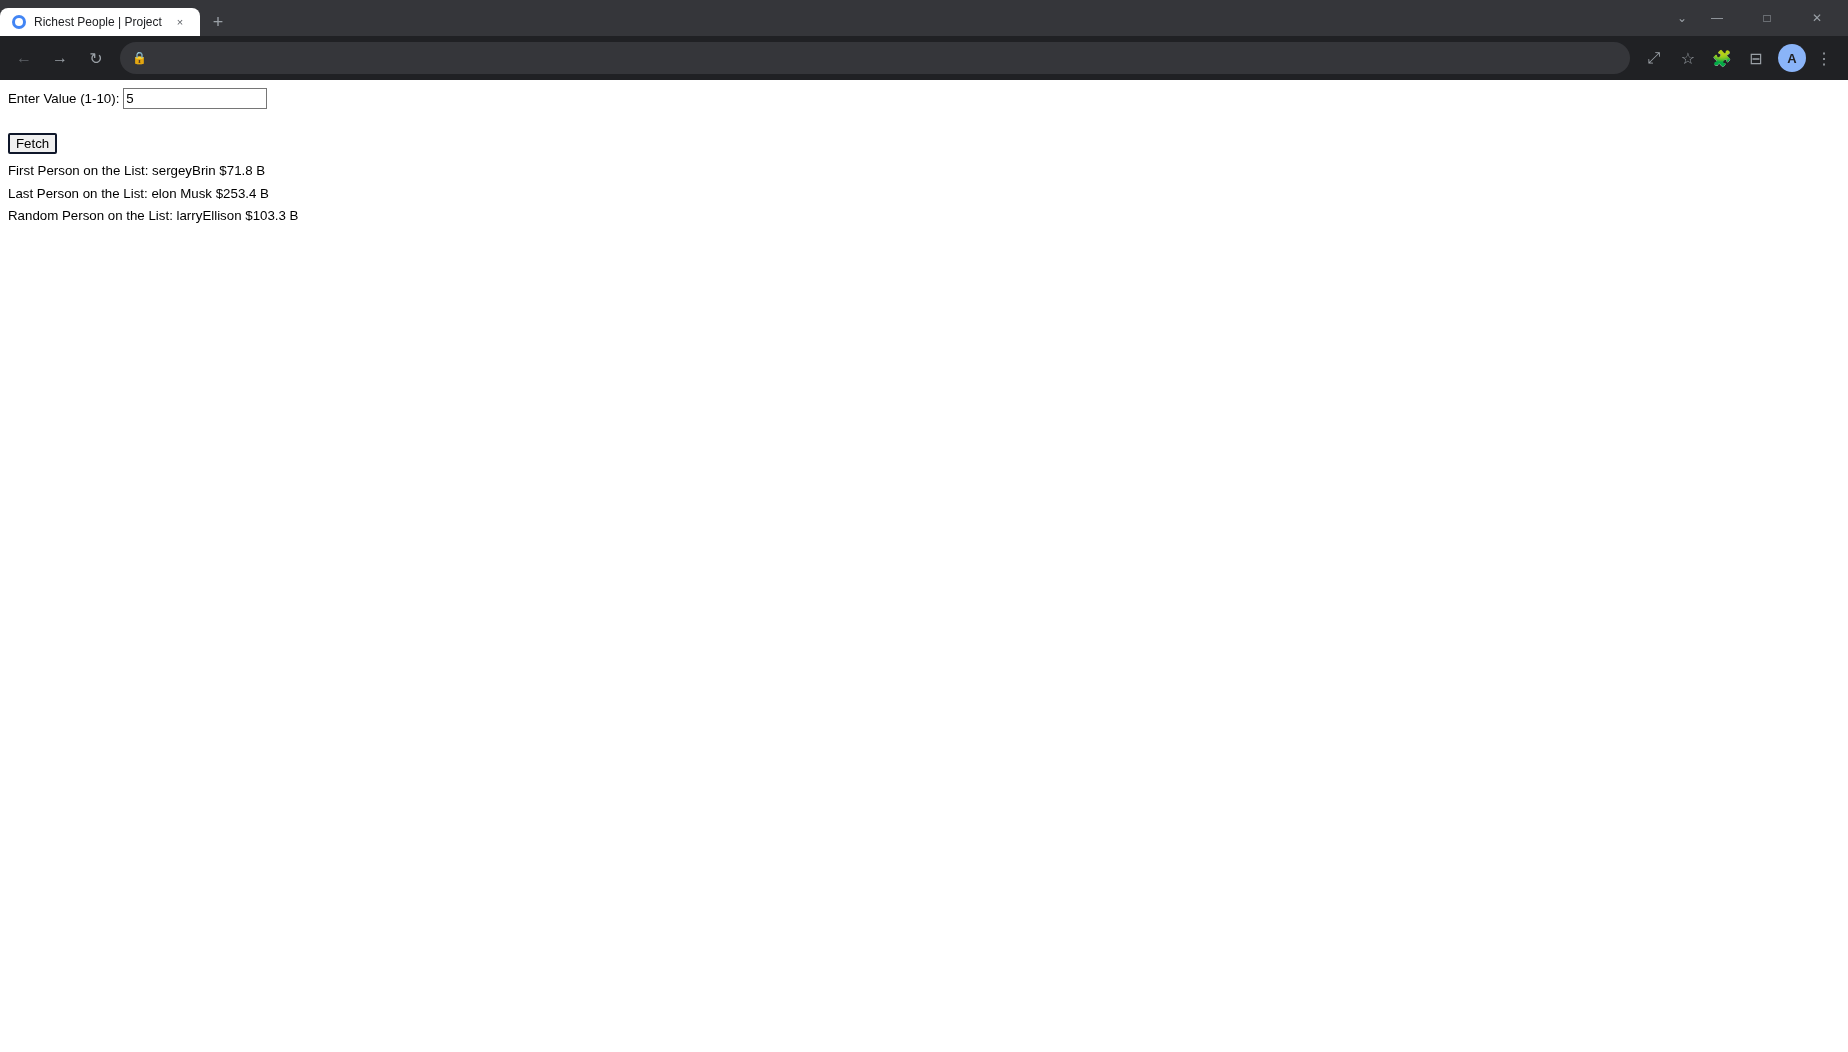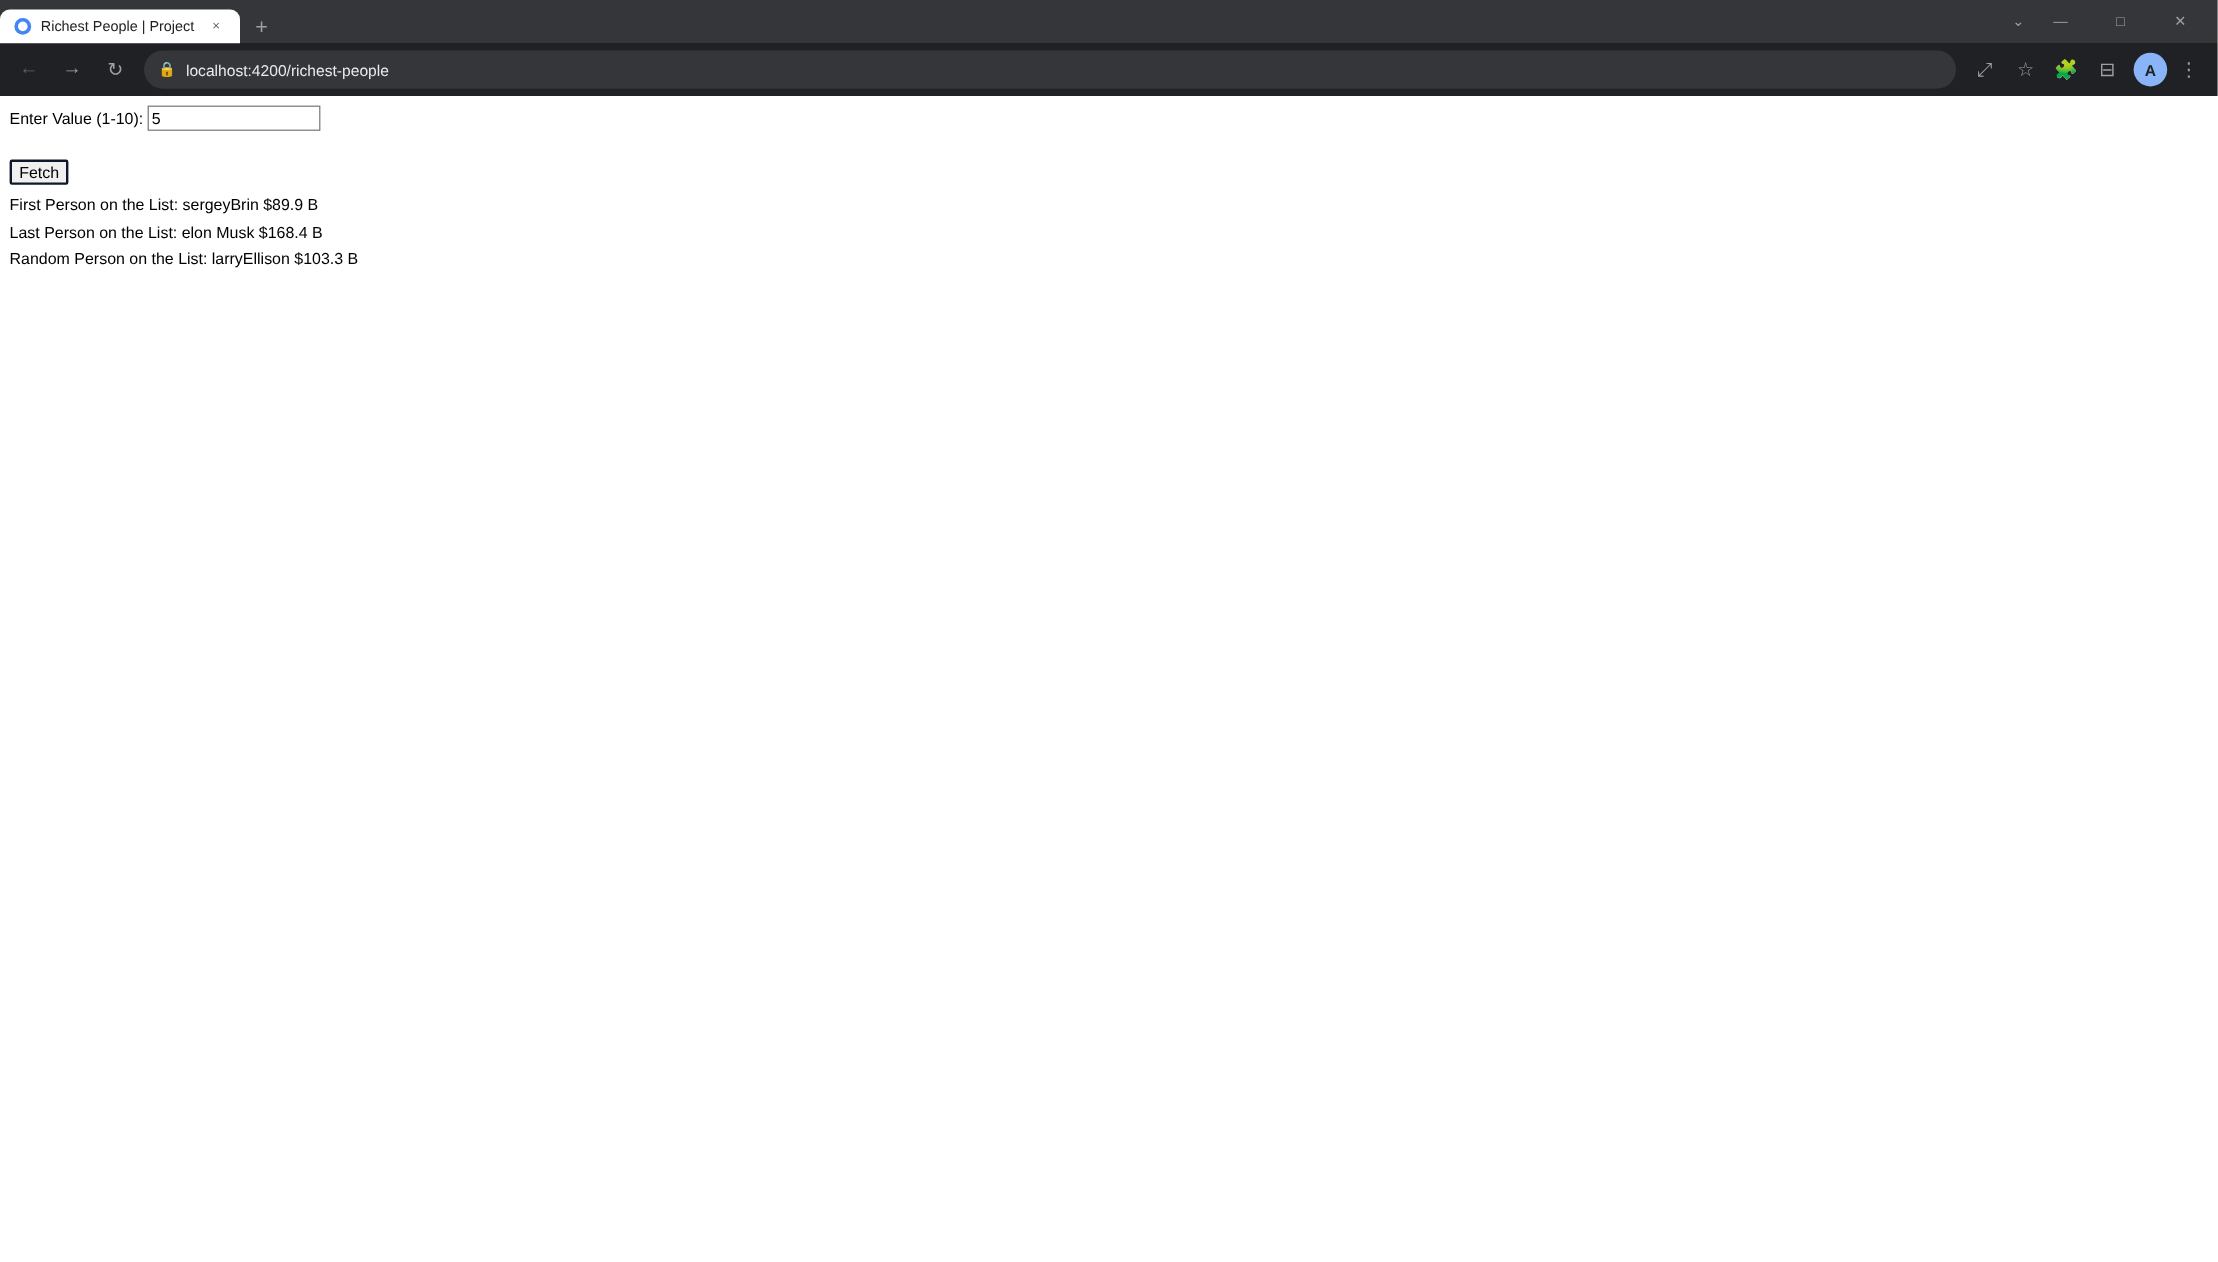--- a/index.html
+++ b/index.html
@@ -291,21 +291,20 @@
       <span>←</span>
     </div>
     <div class="nav-btn">
       <span>→</span>
     </div>
     <div class="nav-btn">
       <span>↻</span>
     </div>
     <div class="address-bar-container">
       <span class="address-bar-lock">🔒</span>
-      <input class="address-bar-url" type="text" value="localhost:4200/richest-people" style="">
     </div>
     <div class="nav-right-controls">
       <div class="nav-icon-btn">
         <span>⤢</span>
       </div>
       <div class="nav-icon-btn">
         <span>☆</span>
       </div>
       <div class="nav-icon-btn">
         <span>🧩</span>
@@ -325,17 +324,17 @@
 
   <div class="input-row">
     <label class="input-label">Enter Value (1-10):</label>
     <input class="value-input" type="text" value="5" style="">
   </div>
 
   <div style="margin-bottom: 8px;">
     <button class="fetch-button">Fetch</button>
   </div>
 
-  <p class="result-line">First Person on the List: sergeyBrin $89.9 B</p>
-  <p class="result-line">Last Person on the List: elon Musk $168.4 B</p>
+  <p class="result-line">First Person on the List: sergeyBrin $71.8 B</p>
+  <p class="result-line">Last Person on the List: elon Musk $253.4 B</p>
   <p class="result-line">Random Person on the List: larryEllison $103.3 B</p>
 
 </div>
 
 </body></html>

